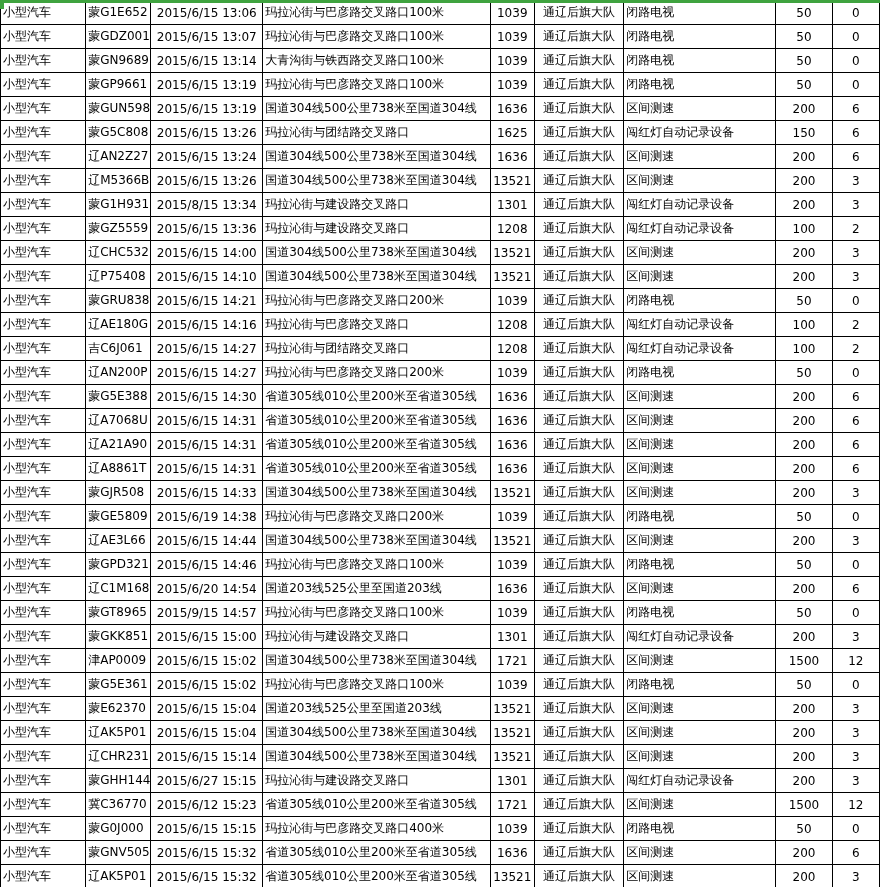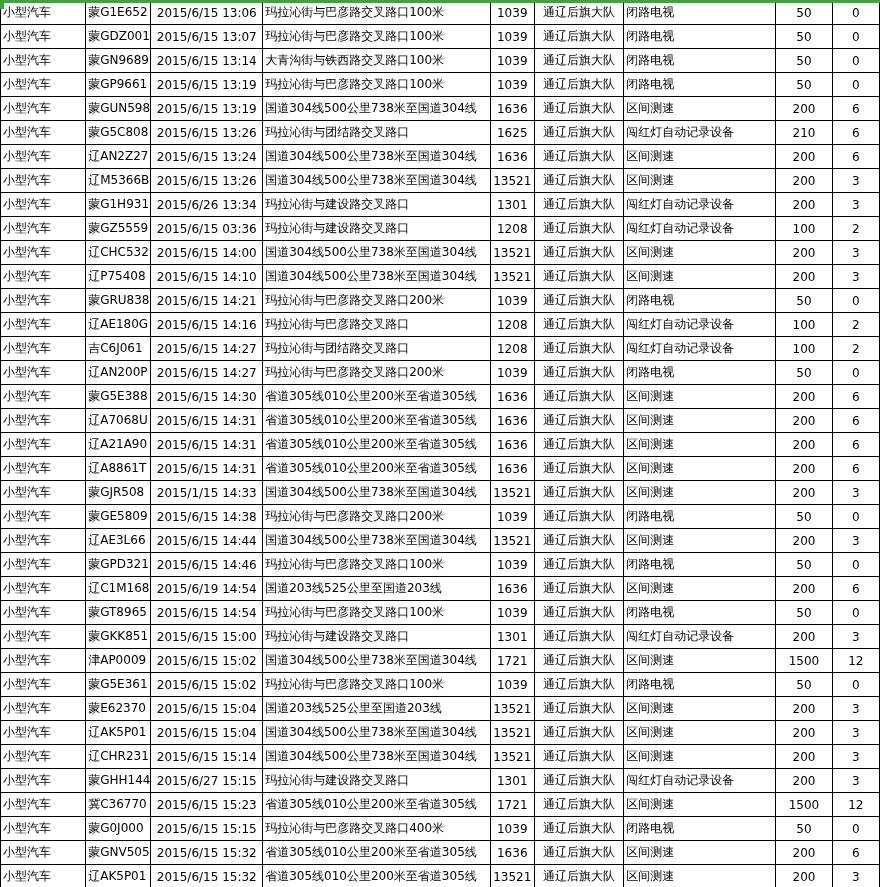--- a/index.html
+++ b/index.html
@@ -142,21 +142,21 @@
           <td>6</td>
         </tr>
         <tr>
           <td>小型汽车</td>
           <td>蒙G5C808</td>
           <td>2015/6/15 13:26</td>
           <td>玛拉沁街与团结路交叉路口</td>
           <td>1625</td>
           <td>通辽后旗大队</td>
           <td>闯红灯自动记录设备</td>
-          <td>210</td>
+          <td>150</td>
           <td>6</td>
         </tr>
         <tr>
           <td>小型汽车</td>
           <td>辽AN2Z27</td>
           <td>2015/6/15 13:24</td>
           <td>国道304线500公里738米至国道304线</td>
           <td>1636</td>
           <td>通辽后旗大队</td>
           <td>区间测速</td>
@@ -170,32 +170,32 @@
           <td>国道304线500公里738米至国道304线</td>
           <td>13521</td>
           <td>通辽后旗大队</td>
           <td>区间测速</td>
           <td>200</td>
           <td>3</td>
         </tr>
         <tr>
           <td>小型汽车</td>
           <td>蒙G1H931</td>
-          <td>2015/6/26 13:34</td>
+          <td>2015/8/15 13:34</td>
           <td>玛拉沁街与建设路交叉路口</td>
           <td>1301</td>
           <td>通辽后旗大队</td>
           <td>闯红灯自动记录设备</td>
           <td>200</td>
           <td>3</td>
         </tr>
         <tr>
           <td>小型汽车</td>
           <td>蒙GZ5559</td>
-          <td>2015/6/15 03:36</td>
+          <td>2015/6/15 13:36</td>
           <td>玛拉沁街与建设路交叉路口</td>
           <td>1208</td>
           <td>通辽后旗大队</td>
           <td>闯红灯自动记录设备</td>
           <td>100</td>
           <td>2</td>
         </tr>
         <tr>
           <td>小型汽车</td>
           <td>辽CHC532</td>
@@ -302,32 +302,32 @@
           <td>省道305线010公里200米至省道305线</td>
           <td>1636</td>
           <td>通辽后旗大队</td>
           <td>区间测速</td>
           <td>200</td>
           <td>6</td>
         </tr>
         <tr>
           <td>小型汽车</td>
           <td>蒙GJR508</td>
-          <td>2015/1/15 14:33</td>
+          <td>2015/6/15 14:33</td>
           <td>国道304线500公里738米至国道304线</td>
           <td>13521</td>
           <td>通辽后旗大队</td>
           <td>区间测速</td>
           <td>200</td>
           <td>3</td>
         </tr>
         <tr>
           <td>小型汽车</td>
           <td>蒙GE5809</td>
-          <td>2015/6/15 14:38</td>
+          <td>2015/6/19 14:38</td>
           <td>玛拉沁街与巴彦路交叉路口200米</td>
           <td>1039</td>
           <td>通辽后旗大队</td>
           <td>闭路电视</td>
           <td>50</td>
           <td>0</td>
         </tr>
         <tr>
           <td>小型汽车</td>
           <td>辽AE3L66</td>
@@ -346,32 +346,32 @@
           <td>玛拉沁街与巴彦路交叉路口100米</td>
           <td>1039</td>
           <td>通辽后旗大队</td>
           <td>闭路电视</td>
           <td>50</td>
           <td>0</td>
         </tr>
         <tr>
           <td>小型汽车</td>
           <td>辽C1M168</td>
-          <td>2015/6/19 14:54</td>
+          <td>2015/6/20 14:54</td>
           <td>国道203线525公里至国道203线</td>
           <td>1636</td>
           <td>通辽后旗大队</td>
           <td>区间测速</td>
           <td>200</td>
           <td>6</td>
         </tr>
         <tr>
           <td>小型汽车</td>
           <td>蒙GT8965</td>
-          <td>2015/6/15 14:54</td>
+          <td>2015/9/15 14:57</td>
           <td>玛拉沁街与巴彦路交叉路口100米</td>
           <td>1039</td>
           <td>通辽后旗大队</td>
           <td>闭路电视</td>
           <td>50</td>
           <td>0</td>
         </tr>
         <tr>
           <td>小型汽车</td>
           <td>蒙GKK851</td>
@@ -445,21 +445,21 @@
           <td>玛拉沁街与建设路交叉路口</td>
           <td>1301</td>
           <td>通辽后旗大队</td>
           <td>闯红灯自动记录设备</td>
           <td>200</td>
           <td>3</td>
         </tr>
         <tr>
           <td>小型汽车</td>
           <td>冀C36770</td>
-          <td>2015/6/15 15:23</td>
+          <td>2015/6/12 15:23</td>
           <td>省道305线010公里200米至省道305线</td>
           <td>1721</td>
           <td>通辽后旗大队</td>
           <td>区间测速</td>
           <td>1500</td>
           <td>12</td>
         </tr>
         <tr>
           <td>小型汽车</td>
           <td>蒙G0J000</td>

